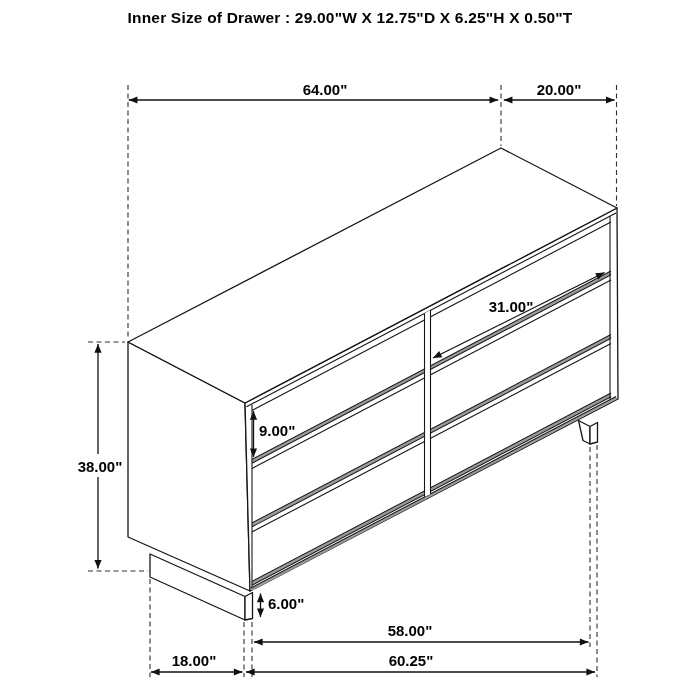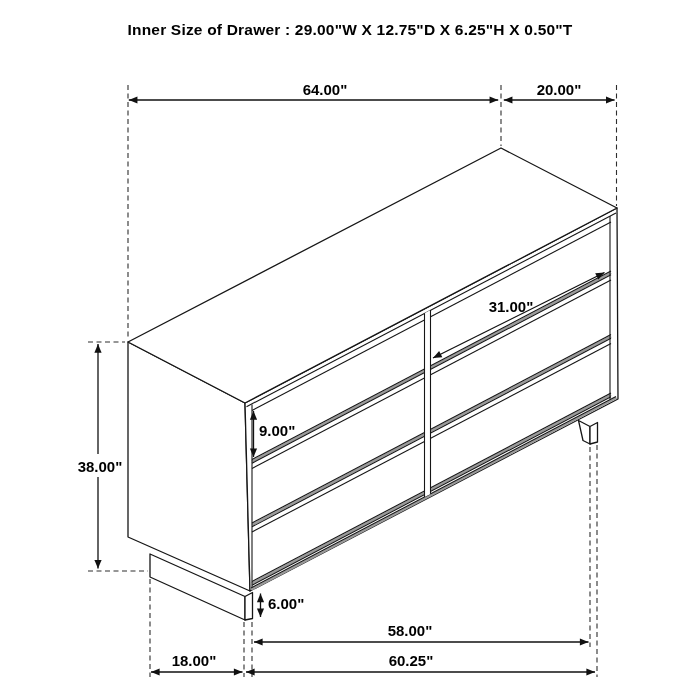--- a/index.html
+++ b/index.html
@@ -1,18 +1,18 @@
 <!DOCTYPE html>
 <html><head>
 <meta charset="utf-8">
 <style>
   html,body{margin:0;padding:0;background:#ffffff;}
   body{width:700px;height:700px;position:relative;overflow:hidden;
        font-family:"Liberation Sans",sans-serif;}
-  .title{position:absolute;top:21px;left:0;width:700px;text-align:center;
+  .title{position:absolute;top:9px;left:0;width:700px;text-align:center;
          font-size:15.5px;font-weight:bold;color:#000;letter-spacing:.2px;}
   svg{position:absolute;top:0;left:0;}
   .dim-label{font-family:"Liberation Sans",sans-serif;font-size:15px;font-weight:bold;fill:#000;}
   .outline{fill:#ffffff;stroke:#161616;stroke-width:1.3;stroke-linejoin:round;}
   .iline{fill:none;stroke:#161616;stroke-width:1.1;}
   .shade{fill:none;stroke:#9b9b9b;stroke-width:2.4;}
   .dash{fill:none;stroke:#2e2e2e;stroke-width:1.1;stroke-dasharray:5 3.5;}
   .dline{fill:none;stroke:#111;stroke-width:1.3;}
 </style>
 </head>

